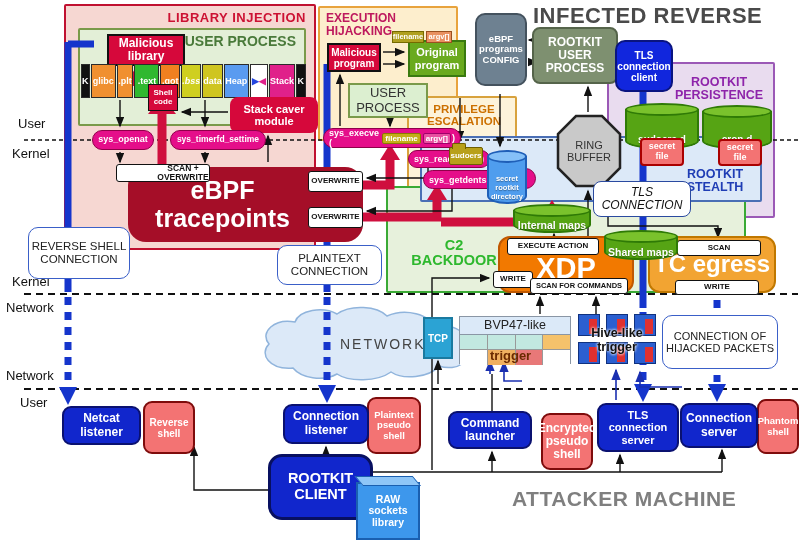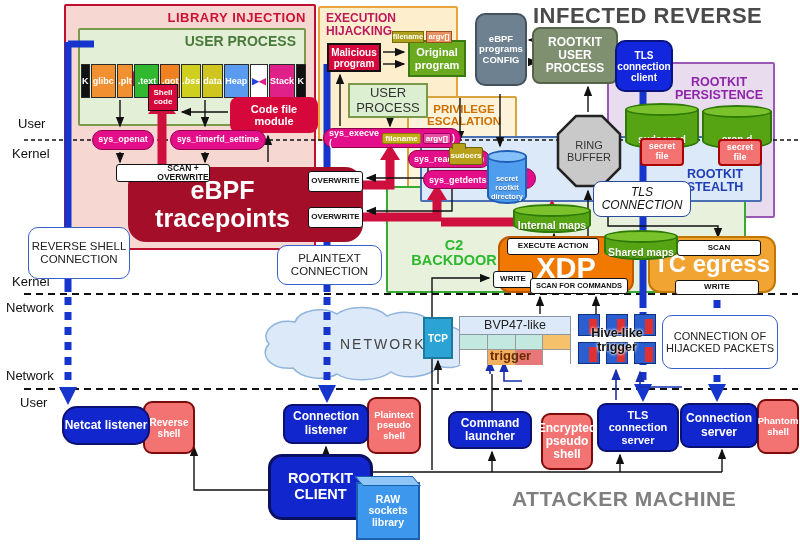--- a/index.html
+++ b/index.html
@@ -164,40 +164,41 @@
   <div class="el layerlbl z3" style="left:18px;top:116px;">User</div>
   <div class="el layerlbl z3" style="left:12px;top:146px;">Kernel</div>
   <div class="el layerlbl z3" style="left:12px;top:274px;">Kernel</div>
   <div class="el layerlbl z3" style="left:6px;top:300px;">Network</div>
   <div class="el layerlbl z3" style="left:6px;top:368px;">Network</div>
   <div class="el layerlbl z3" style="left:20px;top:395px;">User</div>
 
   <div class="el z3" style="left:533px;top:3px;font-size:22px;font-weight:bold;color:#4a4a4a;letter-spacing:.5px;">INFECTED REVERSE</div>
   <div class="el z3" style="left:512px;top:487px;font-size:21px;font-weight:bold;color:#7f7f7f;letter-spacing:.5px;">ATTACKER MACHINE</div>
 
+  <div class="el lbl crimsonbox z3" style="left:107px;top:34px;width:78px;height:32px;font-size:12px;">Malicious library</div>
 
   <div class="el z3" style="left:80px;top:64px;width:226px;height:34px;display:flex;">
     <div class="seg" style="width:9px;background:#111;">K</div>
     <div class="seg" style="width:28px;background:#f09030;">glibc</div>
     <div class="seg" style="width:18px;background:#f09030;">.plt</div>
     <div class="seg" style="width:28px;background:#30b830;">.text</div>
     <div class="seg" style="width:22px;background:#f08020;">.got</div>
     <div class="seg" style="width:18px;background:#cfcf20;font-style:italic;">.bss</div>
     <div class="seg" style="width:22px;background:#cfc520;">data</div>
     <div class="seg" style="width:28px;background:#5a9bf0;">Heap</div>
     <div class="seg" style="width:20px;background:#fff;">
       <span style="color:#2244dd;font-size:9px;">▶</span>
         <span style="color:#e0218a;font-size:9px;">◀</span>
     </div>
     <div class="seg" style="width:26px;background:#e0218a;">Stack</div>
     <div class="seg" style="width:9px;background:#111;">K</div>
   </div>
 
   <div class="el lbl crimsonbox z4" style="left:148px;top:84px;width:30px;height:27px;font-size:8px;border-width:1.5px;">Shell code</div>
-  <div class="el lbl z3" style="left:230px;top:97px;width:88px;height:36px;background:#d6083b;border-radius:8px;color:#fff;font-weight:bold;font-size:11px;">Code file module</div>
+  <div class="el lbl z3" style="left:230px;top:97px;width:88px;height:36px;background:#d6083b;border-radius:8px;color:#fff;font-weight:bold;font-size:11px;">Stack caver module</div>
 
   <div class="el lbl pill z3" style="left:92px;top:130px;width:62px;height:20px;font-size:9px;justify-content:center;">sys_openat</div>
   <div class="el lbl pill z3" style="left:170px;top:130px;width:96px;height:20px;font-size:8.5px;justify-content:center;">sys_timerfd_settime</div>
 
   <div class="el lbl wbox z4" style="left:116px;top:164px;width:94px;height:18px;font-size:8.5px;padding-left:40px;">SCAN + OVERWRITE</div>
 
   <div class="el lbl z3" style="left:128px;top:167px;width:235px;height:75px;background:#a50e28;border-radius:18px;color:#fff;
               font-weight:bold;font-size:25px;padding:0 58px 0 12px;">eBPF tracepoints</div>
   <div class="el lbl wbox z4" style="left:308px;top:171px;width:55px;height:21px;font-size:8px;">OVERWRITE</div>
   <div class="el lbl wbox z4" style="left:308px;top:207px;width:55px;height:21px;font-size:8px;">OVERWRITE</div>
@@ -303,21 +304,21 @@
       <div class="pkt"></div>
       <div class="pkt"></div>
       <div class="pkt"></div>
       <div class="pkt"></div>
     </div>
     <div class="lbl" style="position:absolute;inset:0;font-size:12.5px;font-weight:bold;color:#111;
                 text-shadow:0 0 3px #fff,0 0 3px #fff;">Hive-like trigger</div>
   </div>
 
   <div class="el lbl salmon z3" style="left:143px;top:401px;width:52px;height:53px;font-size:10px;padding:2px;">Reverse shell</div>
-  <div class="el lbl bluebox z4" style="left:62px;top:406px;width:88px;height:39px;font-size:12px;border-radius:15px;">Netcat listener</div>
+  <div class="el lbl bluebox z4" style="left:62px;top:406px;width:79px;height:39px;font-size:12px;">Netcat listener</div>
 
   <div class="el lbl salmon z3" style="left:367px;top:397px;width:54px;height:57px;font-size:9.5px;padding:2px;">Plaintext pseudo shell</div>
   <div class="el lb l bluebox z4" style="left:283px;top:404px;width:86px;height:40px;font-size:12px;display:flex;align-items:center;justify-content:center;text-align:center;line-height:1.15;">Connection listener</div>
 
   <div class="el lbl bluebox z3" style="left:448px;top:411px;width:84px;height:38px;font-size:12px;">Command launcher</div>
 
   <div class="el lbl salmon z3" style="left:541px;top:401px;width:52px;height:57px;font-size:12px;padding:2px;margin-top:12px;">Encrypted pseudo shell</div>
   <div class="el lbl bluebox z4" style="left:597px;top:403px;width:82px;height:49px;font-size:11px;padding:2px;">TLS connection server</div>
 
   <div class="el lbl salmon z3" style="left:757px;top:399px;width:42px;height:55px;font-size:9.5px;padding:2px;">Phantom shell</div>

